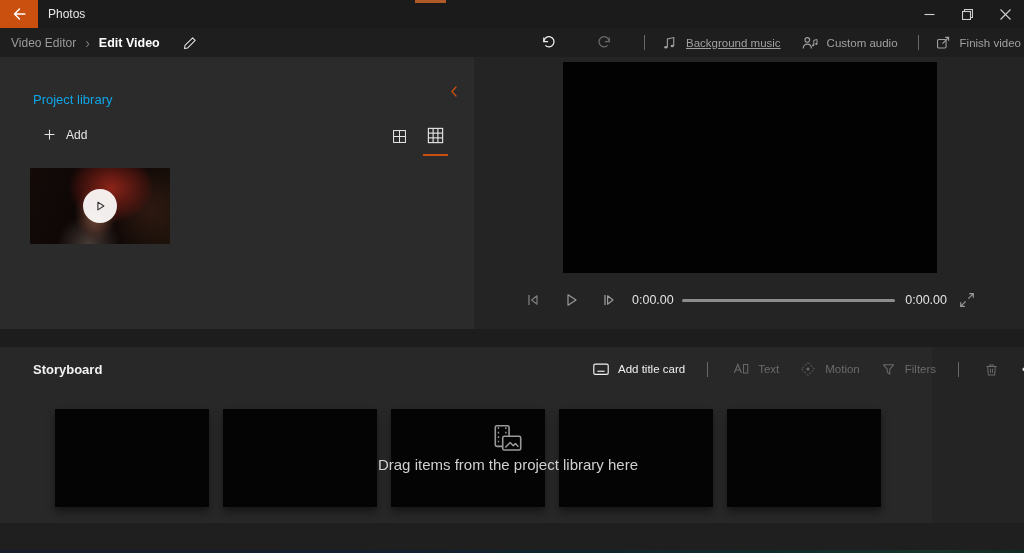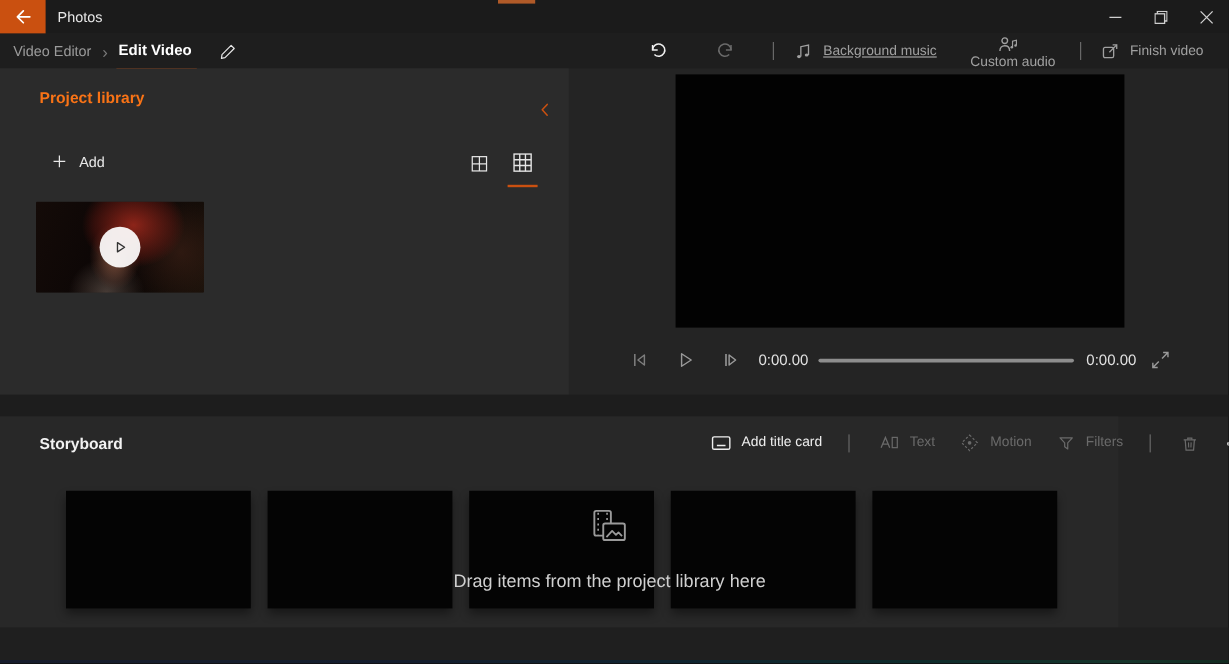--- a/index.html
+++ b/index.html
@@ -34,21 +34,21 @@
   .cmd-tools { position:absolute; left:530px; top:0; height:29px; display:flex; align-items:center; }
   .tool-btn { display:flex; align-items:center; color:#a0a0a0; font-size:11.5px; }
   .tool-btn .lbl { margin-left:8px; white-space:nowrap; }
   .tool-btn.bright { color:#efefef; }
   .tool-btn.dim { color:#6a6a6a; }
   .vdivider { width:1px; height:15px; background:#686868; }
   .dots { font-size:13px; letter-spacing:2px; color:#e0e0e0; line-height:1; }
 
   
   .library { position:absolute; top:57px; left:0; width:474px; height:272px; background:#2b2b2b; }
-  .lib-title { position:absolute; left:33px; top:17px; font-size:13px; font-weight:bold; color:#f97316; }
+  .lib-title { position:absolute; left:33px; top:35px; font-size:13px; font-weight:normal; color:#0ea5e9; }
   .collapse-btn { position:absolute; right:12px; top:27px; color:var(--accent,#ca5010); }
   .add-btn { position:absolute; left:42px; top:70px; display:flex; align-items:center; color:#e8e8e8; font-size:12px; }
   .add-btn .lbl { margin-left:9px; }
   .view-toggles { position:absolute; right:26px; top:66px; display:flex; align-items:flex-end; }
   .view-btn { position:relative; color:#e6e6e6; padding:3px; }
   .view-btn + .view-btn { margin-left:12px; }
   .view-underline { position:absolute; left:0px; right:0px; bottom:-8px; height:2px; background:var(--accent,#ca5010); }
   .thumb {
     position:absolute; left:30px; top:111px; width:140px; height:76px; border-radius:1px;
     background:
@@ -75,21 +75,21 @@
   
   .gap-strip { position:absolute; top:329px; left:0; width:1024px; height:18px; background:#1d1d1d; }
   .storyboard { position:absolute; top:347px; left:0; width:932px; height:176px; background:#282828; }
   .sb-title { position:absolute; left:33px; top:15px; font-size:13px; font-weight:bold; color:#f2f2f2; }
   .sb-tools { position:absolute; left:592px; top:11px; height:22px; display:flex; align-items:center; }
   .sb-cards { position:absolute; left:55px; top:62px; display:flex; }
   .sb-card { width:154px; height:98px; background:#040404; box-shadow:0 5px 8px rgba(0,0,0,.45); }
   .sb-card + .sb-card { margin-left:14px; }
   .drag-overlay { position:absolute; left:0; top:77px; width:1016px; display:flex; flex-direction:column;
                   align-items:center; pointer-events:none; }
-  .drag-hint { margin-top:20px; font-size:15px; color:#d0d0d0; }
+  .drag-hint { margin-top:0; font-size:15px; color:#d0d0d0; }
 
   
   .bottombar { position:absolute; top:523px; left:0; width:1024px; height:30px; background:#1f1f1f; }
   .bottom-edge { position:absolute; bottom:0; left:0; width:1024px; height:3px;
     background:linear-gradient(90deg,#171c2c 0%,#141e2e 35%,#102430 55%,#0e2b2b 75%,#16352b 92%,#122a20 100%); }
 </style>
 </head>
 <body>
 
 <div id="app">
@@ -151,21 +151,21 @@
       </button>
       <div class="vdivider" style="margin-left:22px;"></div>
       <button class="tool-btn" style="margin-left:16px;text-decoration:underline;">
         <svg width="17" height="17" viewBox="0 0 20 20">
           <path d="M7.5 15.5 V5.8 L15 4.2 V14" fill="none" stroke="currentColor" stroke-width="1.3"></path>
           <ellipse cx="5.7" cy="15.5" rx="1.9" ry="1.5" fill="currentColor"></ellipse>
           <ellipse cx="13.2" cy="14" rx="1.9" ry="1.5" fill="currentColor"></ellipse>
         </svg>
         <span class="lbl">Background music</span>
       </button>
-      <button class="tool-btn" style="margin-left:20px;flex-direction:column;">
+      <button class="tool-btn" style="margin-left:20px;">
         <svg width="18" height="18" viewBox="0 0 20 20">
           <circle cx="7" cy="6.6" r="2.6" fill="none" stroke="currentColor" stroke-width="1.3"></circle>
           <path d="M2.5 16 c0-3 2-4.8 4.5-4.8 s4.5 1.8 4.5 4.8" fill="none" stroke="currentColor" stroke-width="1.3"></path>
           <path d="M14.2 12.4 V7 l3.6-.9 v4.7" fill="none" stroke="currentColor" stroke-width="1.1"></path>
           <circle cx="13.5" cy="12.6" r="1.2" fill="currentColor"></circle>
           <circle cx="17" cy="11" r="1.2" fill="currentColor"></circle>
         </svg>
         <span class="lbl">Custom audio</span>
       </button>
       <div class="vdivider" style="margin-left:20px;"></div>

